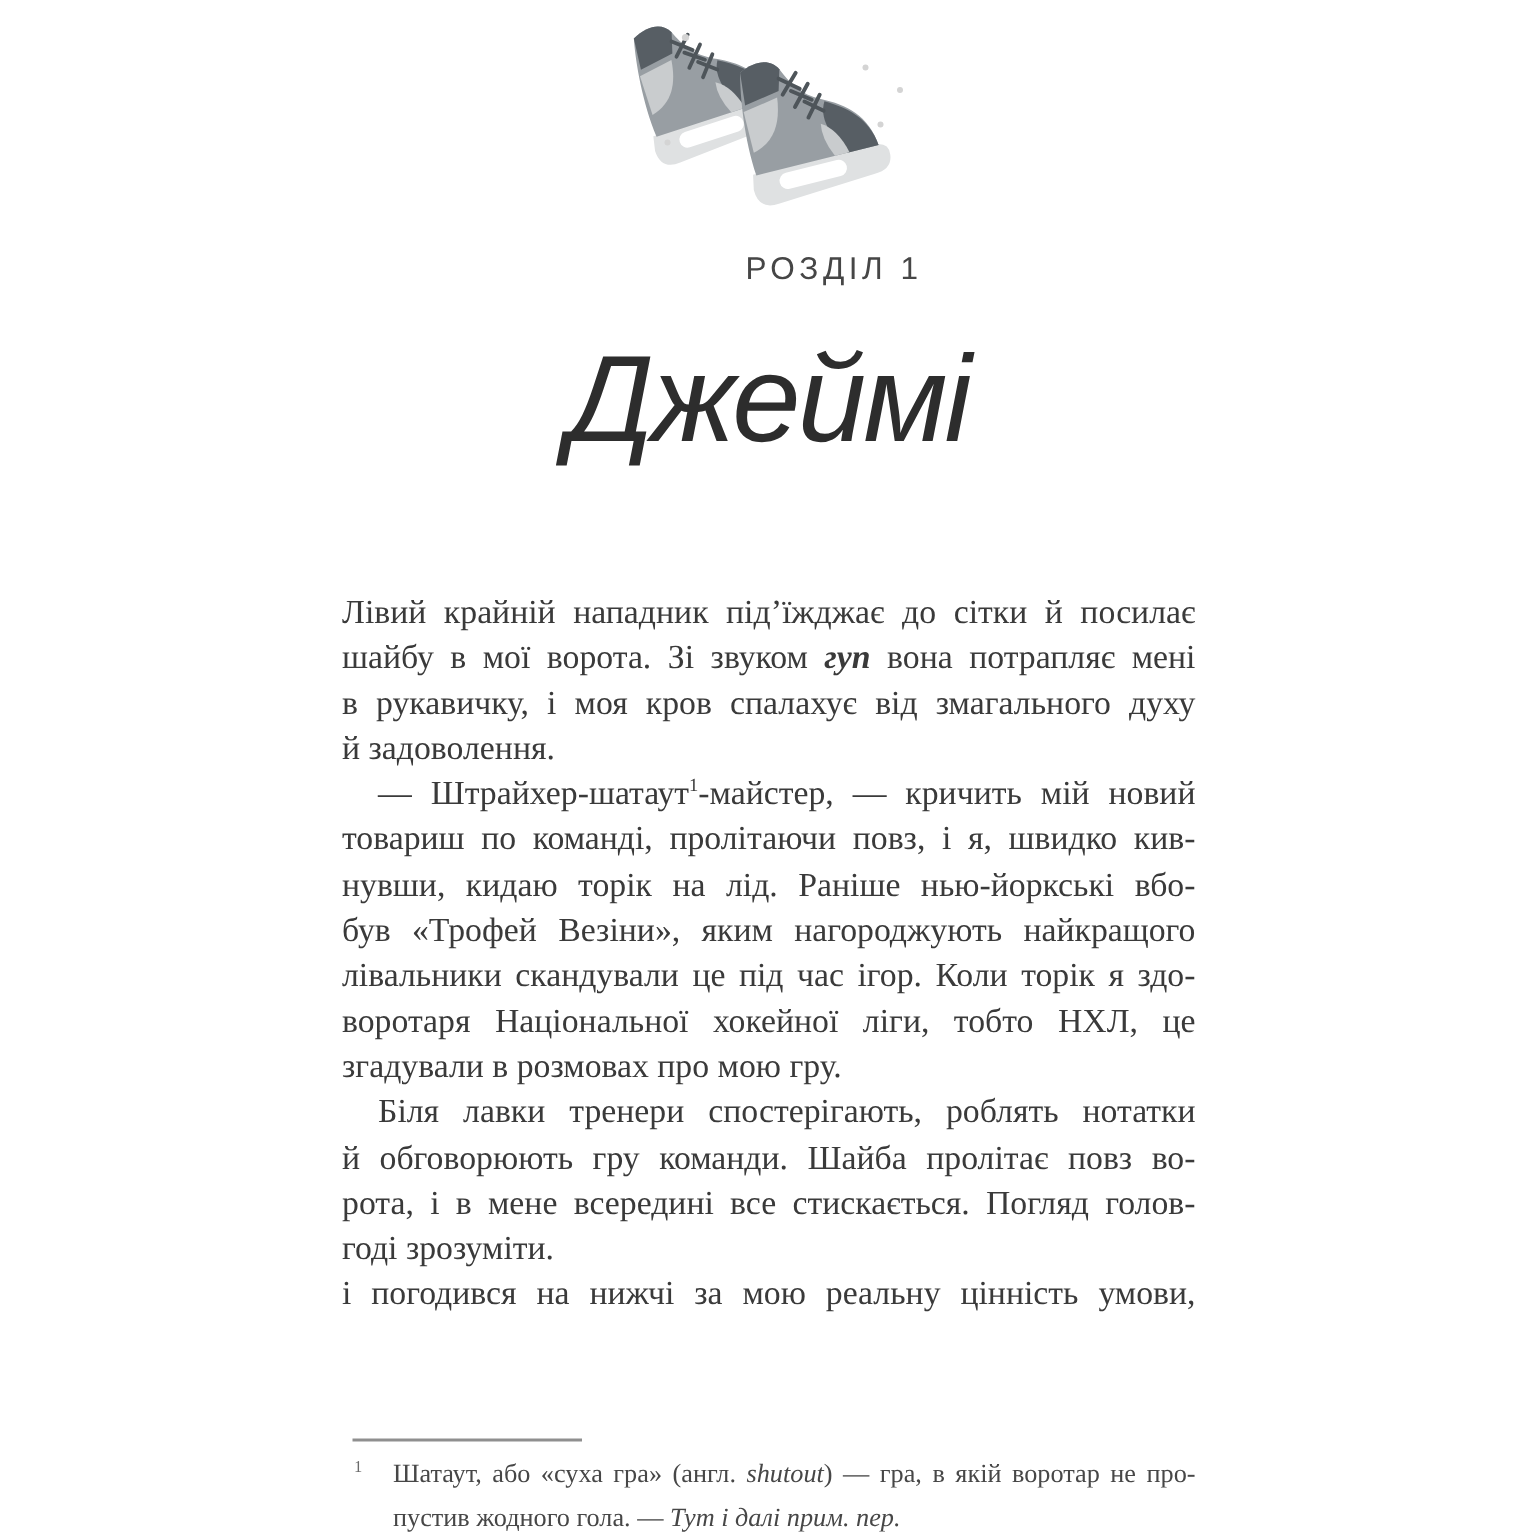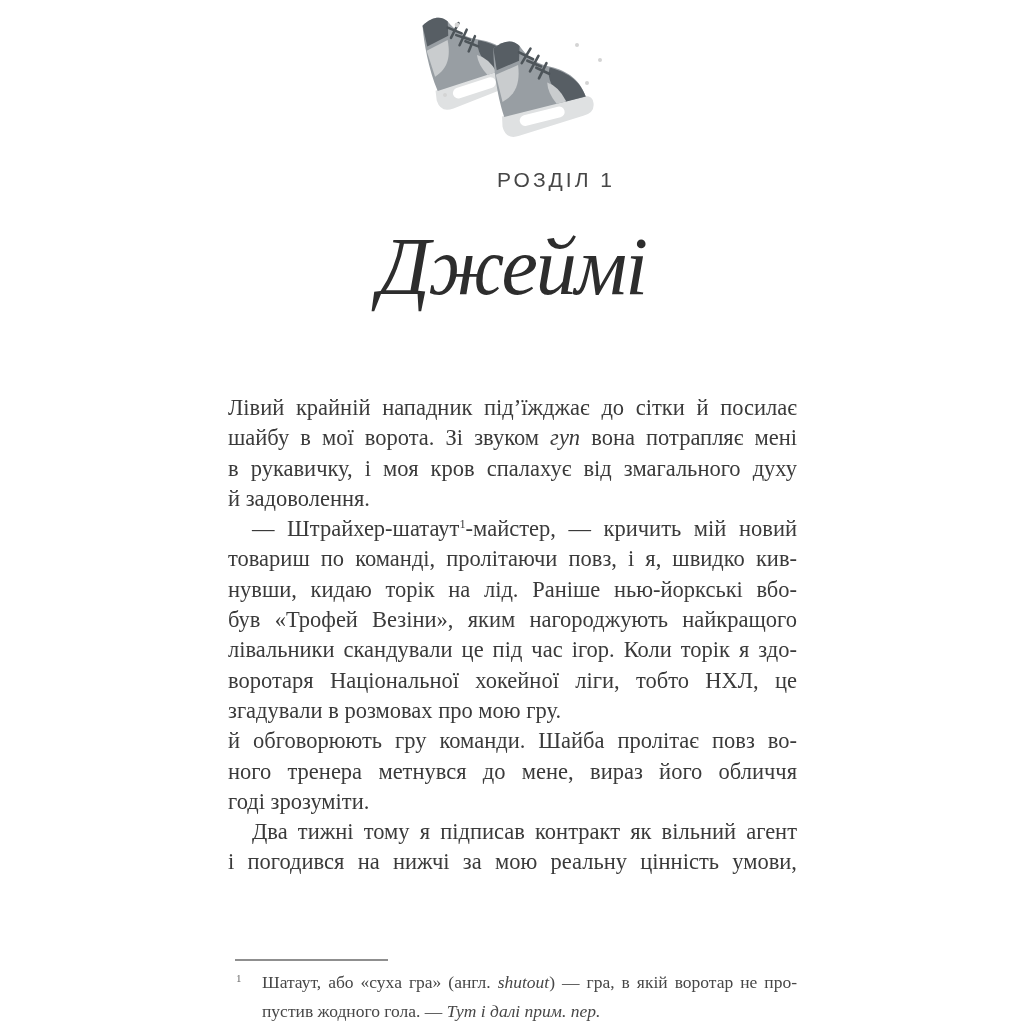--- a/index.html
+++ b/index.html
@@ -35,21 +35,21 @@
     font-weight: 400;
     padding-left: 44px;
   }
 
   
   .chapter-title {
     position: absolute;
     left: 0; top: 222px;
     width: 1024px;
     text-align: center;
-    font-family: Liberation Serif, serif;
+    font-family: Liberation Sans, sans-serif;
     font-style: italic;
     font-size: 82px;
     letter-spacing: -2px;
     color: #2d2d2d;
     line-height: 1.1;
   }
 
   
   .body-text {
     position: absolute;
@@ -60,21 +60,21 @@
   }
   .line {
     height: 30.3px;
     line-height: 30.3px;
     text-align: justify;
     text-align-last: left;
     white-space: normal;
   }
   .line.jl { text-align-last: justify; }
   .line.ind { padding-left: 24px; }
-  .line i { font-style: italic; }
+  .line i { font-style: italic; font-weight: bold; }
   .line sup, .fn-line sup {
     font-size: 0.55em;
     line-height: 0;
     vertical-align: super;
   }
 
   
   .footnote-rule {
     position: absolute;
     left: 235px; top: 959px;
@@ -156,24 +156,24 @@
       <div class="line jl"><span>шайбу в мої ворота. Зі звуком </span><i>гуп</i><span> вона потрапляє мені</span></div>
       <div class="line jl"><span>в рукавичку, і моя кров спалахує від змагального духу</span></div>
       <div class="line"><span>й задоволення.</span></div>
       <div class="line jl ind"><span>— Штрайхер-шатаут</span><sup>1</sup><span>-майстер, — кричить мій новий</span></div>
       <div class="line jl"><span>товариш по команді, пролітаючи повз, і я, швидко кив-</span></div>
       <div class="line jl"><span>нувши, кидаю торік на лід. Раніше нью-йоркські вбо-</span></div>
       <div class="line jl"><span>був «Трофей Везіни», яким нагороджують найкращого</span></div>
       <div class="line jl"><span>лівальники скандували це під час ігор. Коли торік я здо-</span></div>
       <div class="line jl"><span>воротаря Національної хокейної ліги, тобто НХЛ, це</span></div>
       <div class="line"><span>згадували в розмовах про мою гру.</span></div>
+      <div class="line jl ind"><span>Біля лавки тренери спостерігають, роблять нотатки</span></div>
       <div class="line jl"><span>й обговорюють гру команди. Шайба пролітає повз во-</span></div>
-      <div class="line jl"><span>ного тренера метнувся до мене, вираз його обличчя</span></div>
+      <div class="line jl"><span>рота, і в мене всередині все стискається. Погляд голов-</span></div>
       <div class="line"><span>годі зрозуміти.</span></div>
-      <div class="line jl ind"><span>Два тижні тому я підписав контракт як вільний агент</span></div>
       <div class="line jl"><span>і погодився на нижчі за мою реальну цінність умови,</span></div>
     </div>
 
   <div class="footnote-rule"></div>
 
   <div class="footnote" id="footnote">
       <div class="fn-line jl"><span class="fn-marker">1</span><span>Шатаут, або «суха гра» (англ. </span><i>shutout</i><span>) — гра, в якій воротар не про-</span></div>
       <div class="fn-line"><span>пустив жодного гола. — </span><i>Тут і далі прим. пер.</i></div>
     </div>
 

